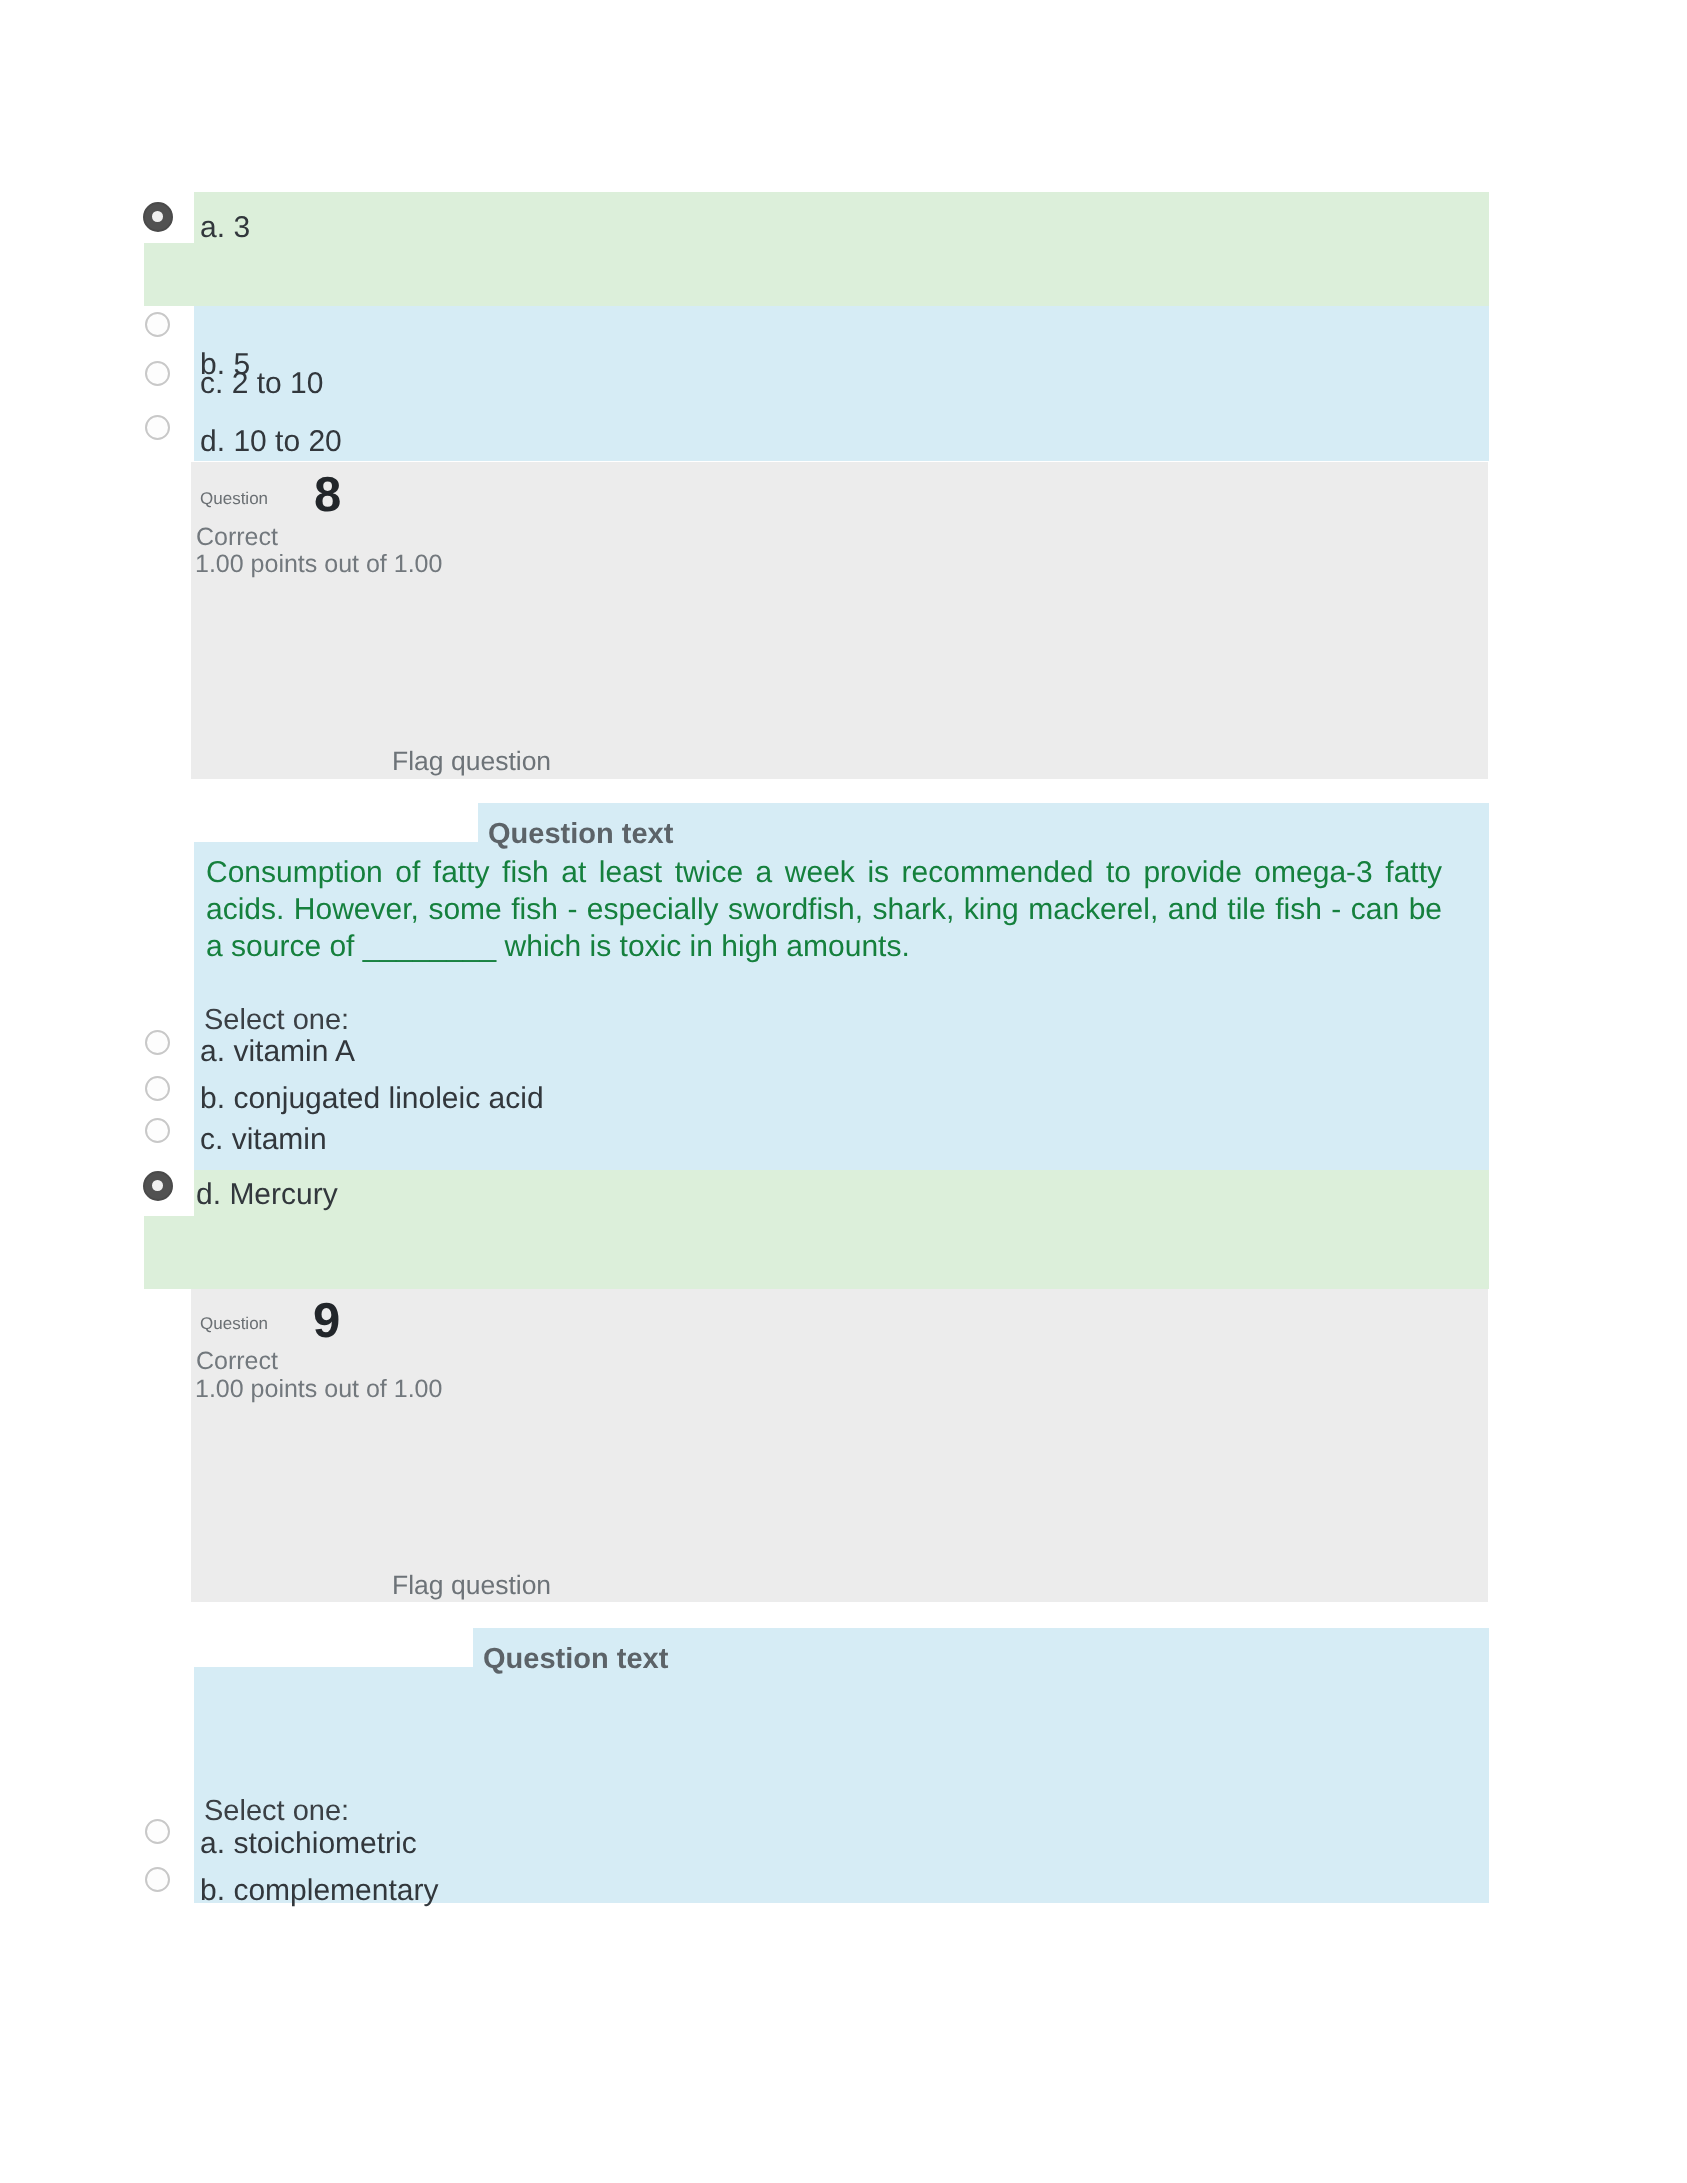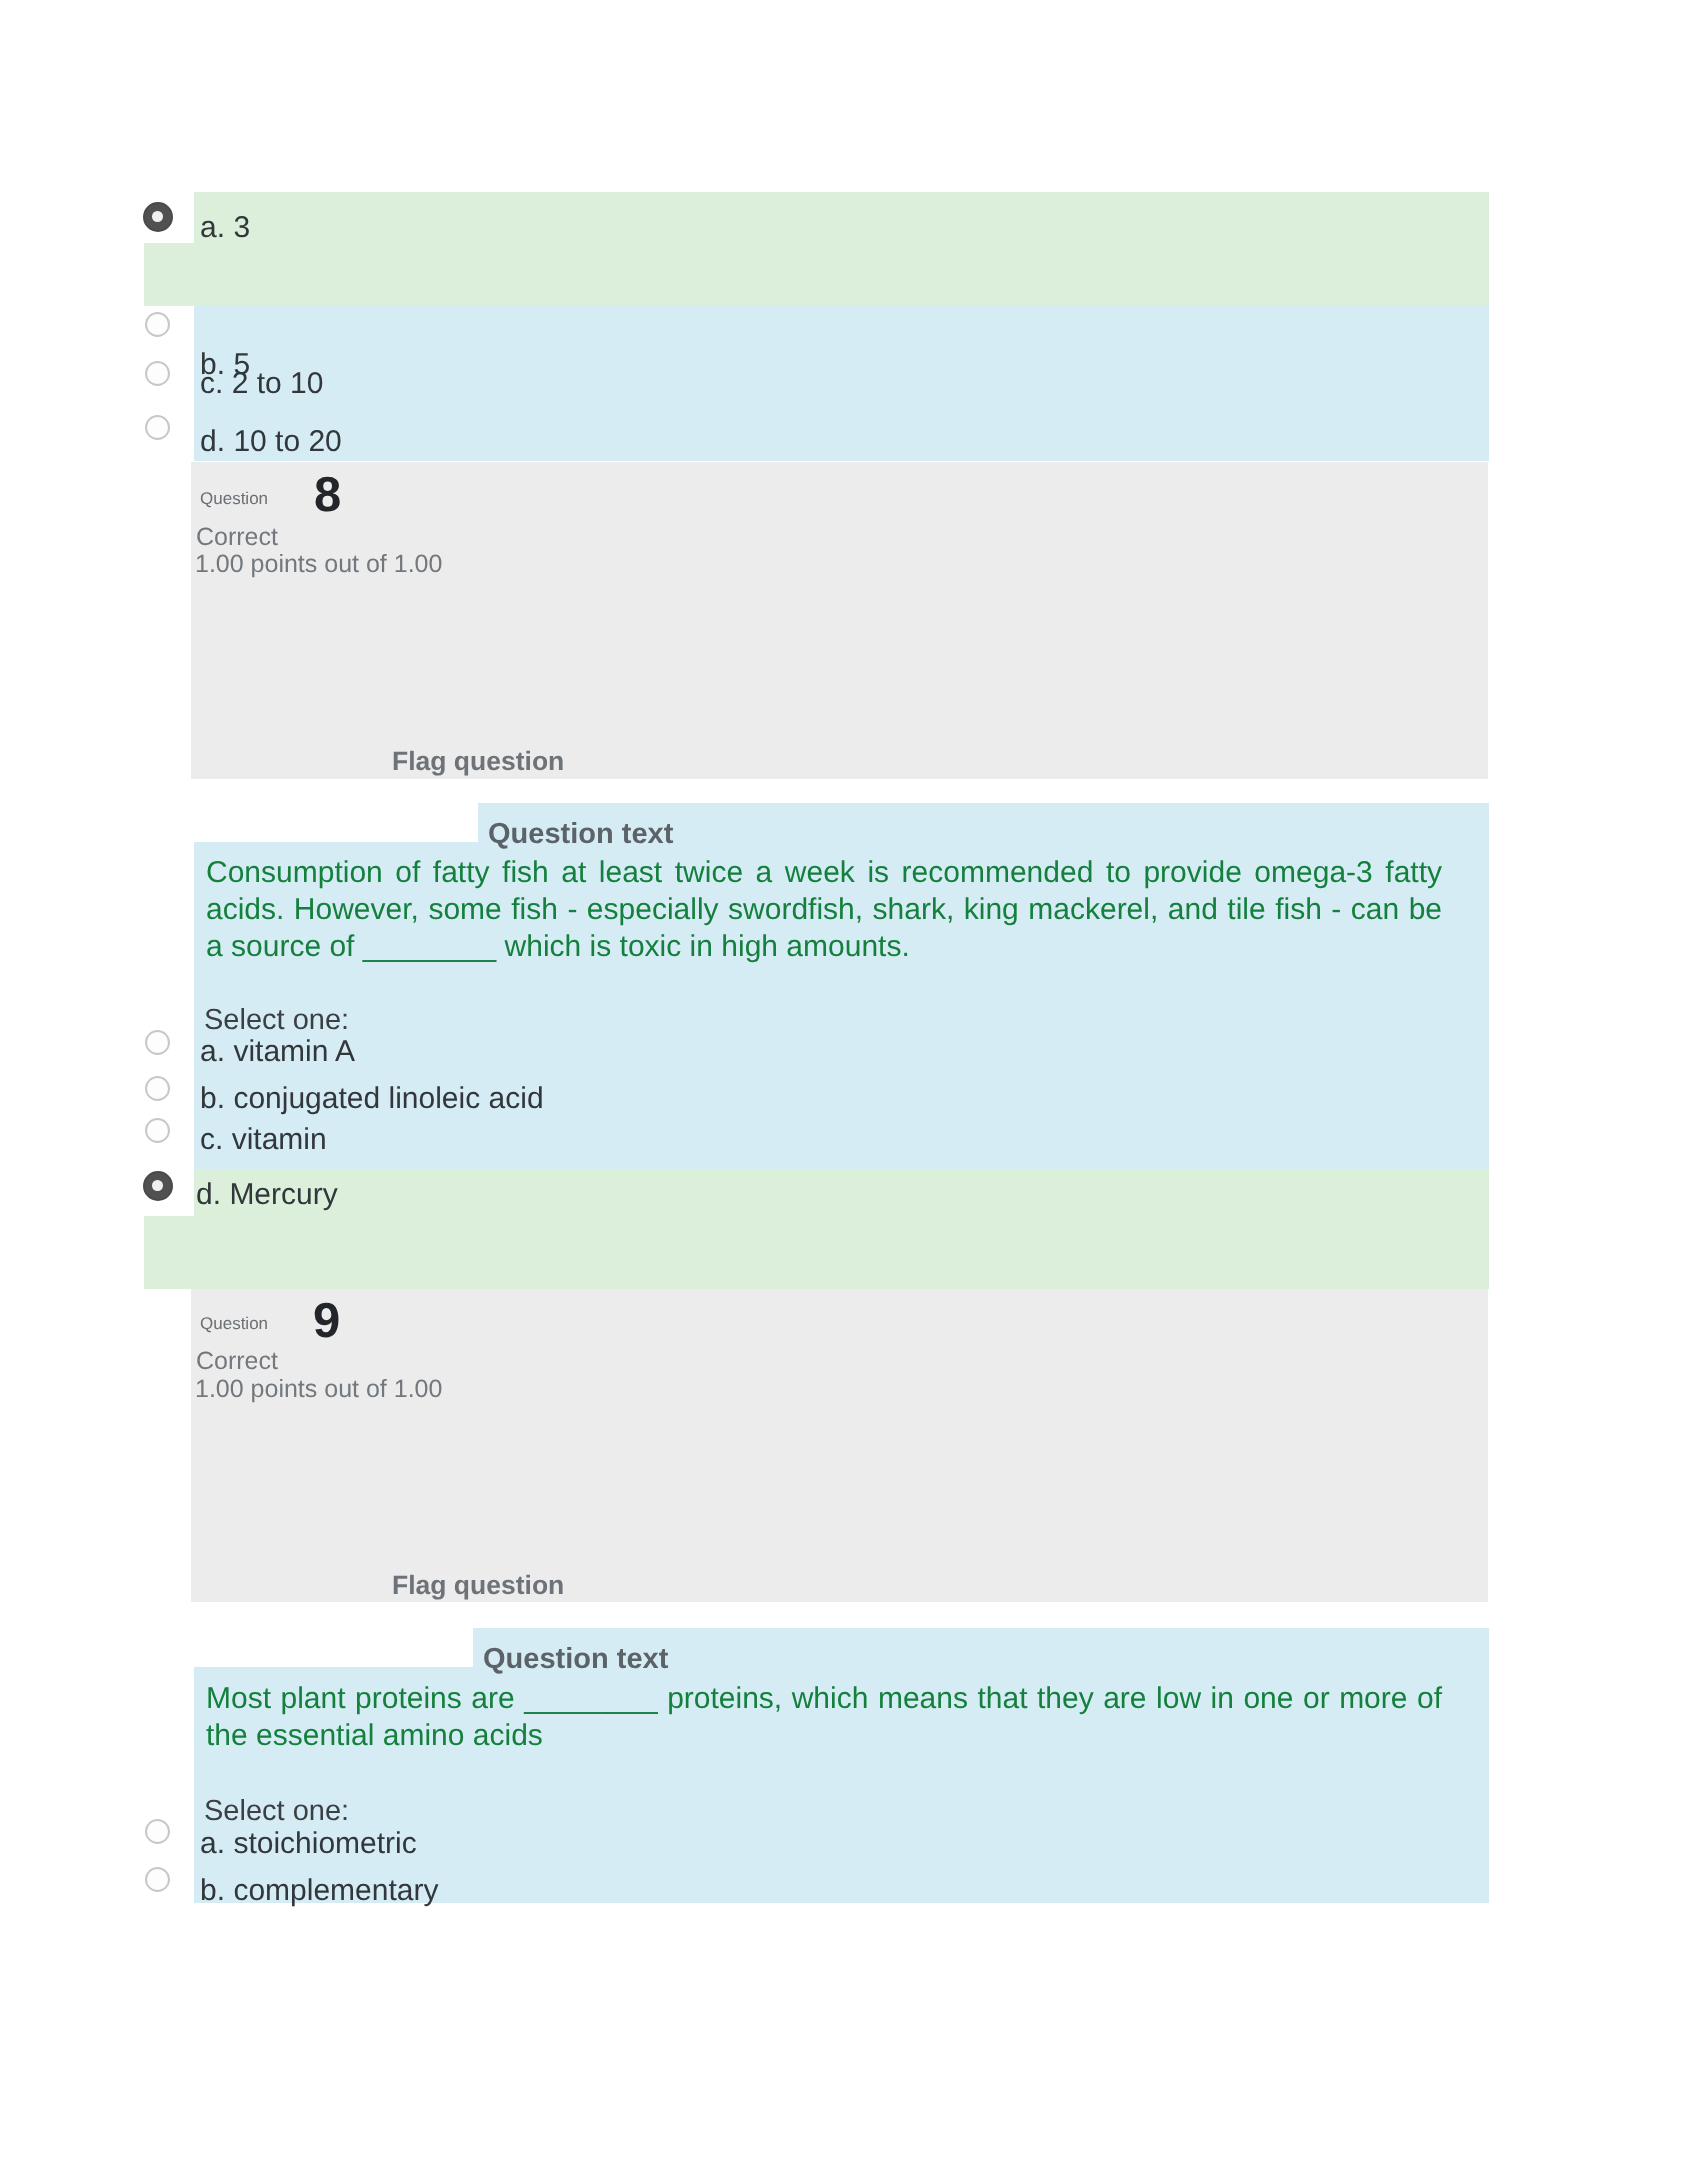--- a/index.html
+++ b/index.html
@@ -16,21 +16,21 @@
   .g{background:#dcefda;}
   .b{background:#d6ecf5;}
   .q{background:#ececec;}
 
   .t{position:absolute;white-space:nowrap;}
   .opt{font-size:30px;line-height:30px;color:#32373c;}
   .sel1{font-size:29px;line-height:29px;color:#3b4045;margin-top:17px;}
   .qnum{font-size:17px;line-height:26.5px;color:#6a6f73;}
   .qnumb{font-size:49px;line-height:49px;color:#22262a;font-weight:bold;}
   .meta{font-size:25px;line-height:25px;color:#72787d;}
-  .flag{font-size:26.5px;line-height:26.5px;color:#6d7378;font-weight:bold;}
+  .flag{font-size:26.5px;line-height:26.5px;color:#6d7378;}
   .qtl{font-size:29px;line-height:29px;font-weight:bold;color:#5c6368;margin-top:12px;}
 
   .para{position:absolute;font-size:30px;line-height:37px;text-align:justify;color:#15803d;}
 
   .radio{position:absolute;width:25px;height:25px;border-radius:50%;
      border:2px solid #c8c8c8;background:#fdfdfd;box-sizing:border-box;}
   .radio.sel{width:30px;height:30px;border:2.6px solid #4a4a4a;background:#515151;}
   .radio.sel i{position:absolute;left:7.3px;top:7.3px;width:10.6px;height:10.6px;border-radius:50%;background:#efefef;display:block;}
 </style>
 </head>
@@ -119,21 +119,20 @@
   <div class="t qnumb" style="left:313px;top:1297px;">9</div>
   <div class="t meta" style="left:196px;top:1349px;">Correct</div>
   <div class="t meta" style="left:195px;top:1377px;">1.00 points out of 1.00</div>
   <div class="t flag" style="left:392px;top:1572px;">Flag question</div>
 
   <div class="blk b" style="left:473px;top:1628px;width:1016px;height:39px;"></div>
   <div class="blk b" style="left:194px;top:1667px;width:1295px;height:236px;"></div>
 
   <div class="t qtl" style="left:483px;top:1633px;">Question text</div>
 
-  <div class="para" style="left:206px;top:1680px;width:1236px;">Most plant proteins are ________ proteins, which means that they are low in one or more of the essential amino acids</div>
 
   <div class="t sel1" style="left:204px;top:1780px;">Select one:</div>
 
   <div class="radio" style="left:145px;top:1819px;"></div>
   <div class="t opt" style="left:200px;top:1829px;">
     <span>a.</span>
     <span>stoichiometric</span>
   </div>
 
   <div class="radio" style="left:145px;top:1867px;"></div>

